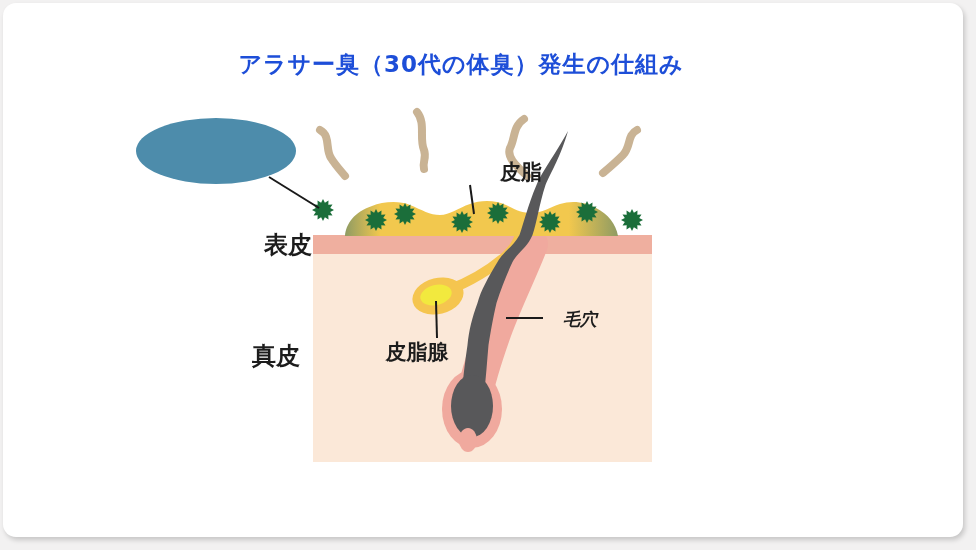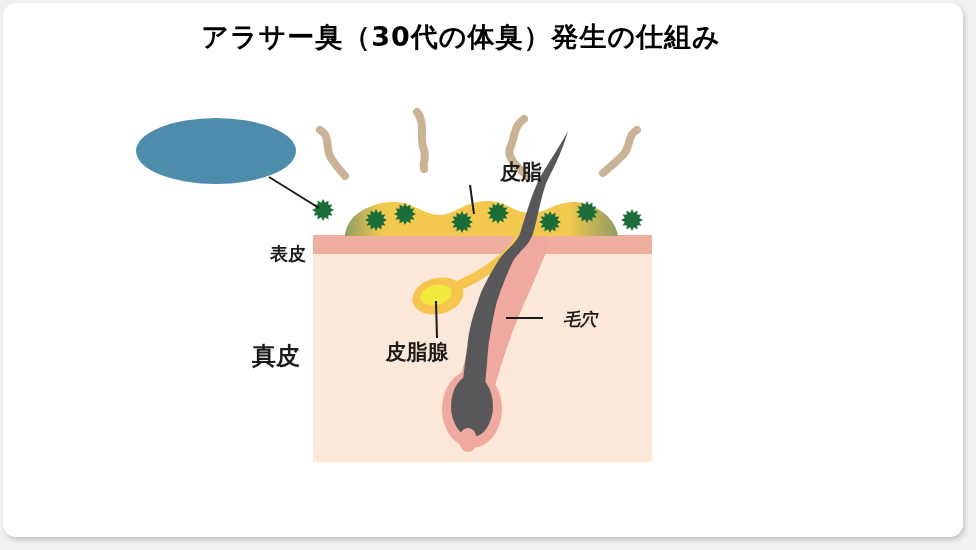--- a/index.html
+++ b/index.html
@@ -13,27 +13,27 @@
     background:#ffffff;border-radius:13px;
     box-shadow:2px 3px 5px rgba(0,0,0,.18);
   }
   .diagram{position:absolute;left:0;top:0;width:976px;height:550px;}
   svg{position:absolute;left:0;top:0;}
   .lbl{
     position:absolute;transform:translate(-50%,-50%);
     font-weight:bold;color:#1c1c1c;white-space:nowrap;line-height:1;
   }
   .title{
-    left:461px;top:36px;font-size:27px;color:#000000;letter-spacing:1px;
+    left:461px;top:64px;font-size:23px;color:#1d4ed8;letter-spacing:1px;
   }
   .callout-text{
     left:216px;top:152px;font-size:22px;color:#ffffff;letter-spacing:2px;
   }
   .lbl-sebum{left:473px;top:172px;font-size:21px;margin-left:48px;}
-  .lbl-epidermis{left:288px;top:254px;font-size:18px;}
+  .lbl-epidermis{left:288px;top:245px;font-size:24px;}
   .lbl-dermis{left:276px;top:356px;font-size:24px;}
   .lbl-gland{left:417px;top:352px;font-size:21px;text-align:center;}
   .lbl-pore{left:580px;top:319px;font-size:17px;font-style:italic;}
 </style>
 </head>
 <body>
 
 <div class="card"></div>
 
 <div class="diagram">

